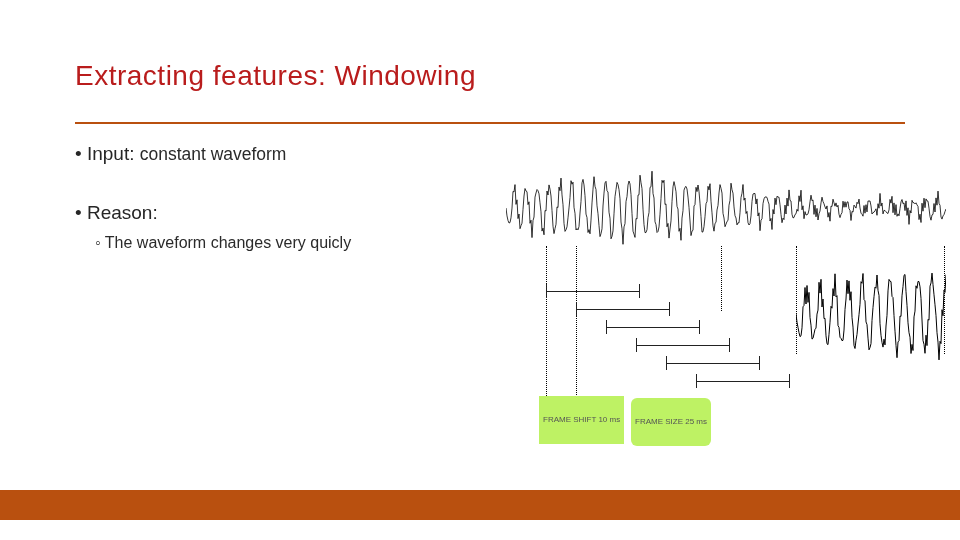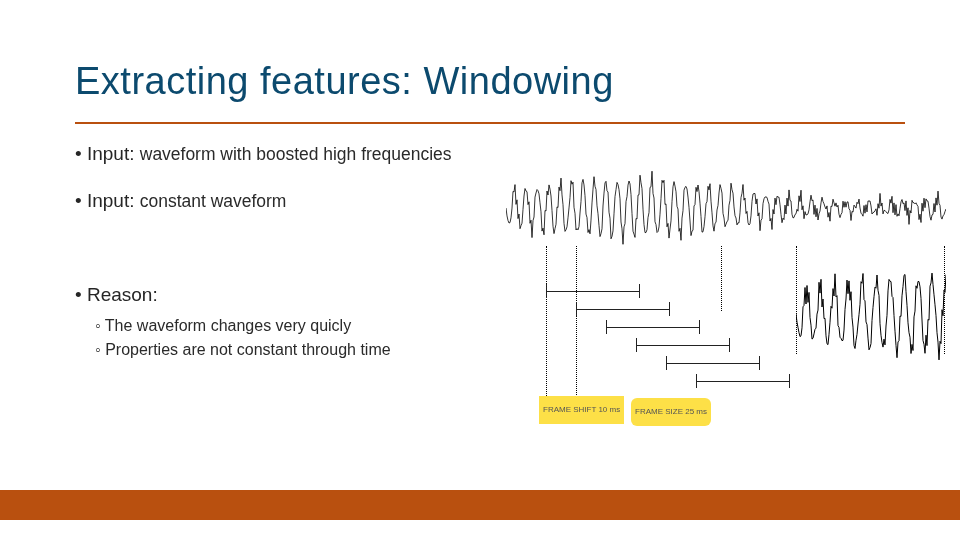--- a/index.html
+++ b/index.html
@@ -18,23 +18,23 @@
     position: relative;
     width: 960px;
     height: 540px;
     box-sizing: border-box;
   }
 
   .title {
     position: absolute;
     left: 75px;
     top: 60px;
-    font-size: 38px;
+    font-size: 28px;
     font-weight: 300;
-    color: #0c4a6e;
+    color: #b91c1c;
     letter-spacing: 0.5px;
   }
   .title-underline {
     position: absolute;
     left: 75px;
     top: 122px;
     width: 830px;
     height: 2px;
     background: #b9500f;
   }
@@ -59,21 +59,21 @@
   .li1 .hdr {
     font-weight: 500;
     color: #262626;
   }
   .li1 .sub {
     font-weight: 300;
     font-size: 0.92em;
   }
 
   .reason-block {
-    margin-top: 66px;
+    margin-top: 30px;
   }
   .sublist {
     margin-top: 4px;
     padding-left: 20px;
     font-size: 16px;
     font-weight: 300;
   }
   .sublist .row::before {
     content: "◦ ";
     color: #262626;
@@ -117,54 +117,49 @@
   
   .vdotted {
     position: absolute;
     width: 0;
     border-left: 1px dotted #000;
   }
 
   
   .framelabel {
     position: absolute;
-    background: #fde047;
+    background: #bef264;
     font-size: 8px;
     line-height: 1.05;
-    padding: 10px 4px;
+    padding: 20px 4px;
     color: #555;
     text-align: center;
     white-space: nowrap;
   }
 </style>
 </head>
 <body>
 
 <div class="slide">
 
   <div class="title">Extracting features: Windowing</div>
   <div class="title-underline"></div>
 
   <div class="content">
 
-    <div class="li1">
-      <span class="bullet"></span><span class="hdr">Input:</span>
-      <span class="sub">waveform with boosted high frequencies</span>
-    </div>
 
     <div class="li1">
       <span class="bullet"></span><span class="hdr">Input:</span>
       <span class="sub">constant waveform</span>
     </div>
 
     <div class="li1 reason-block">
       <span class="bullet"></span><span class="hdr">Reason:</span>
       <div class="sublist">
         <div class="row">The waveform changes very quicly</div>
-        <div class="row">Properties are not constant through time</div>
       </div>
     </div>
 
   </div>
 
   <div class="figure">
 
     <svg viewBox="0 0 440 80" width="440" height="80" style="position:absolute; left:0; top:0;" preserveAspectRatio="none">
       <rect x="0" y="0" width="440" height="80" fill="none"></rect>
       <path id="wf1" fill="none" stroke="#000" stroke-width="0.8" d="M 0 40 L 1 47.9 L 2 52.5 L 3 55.0 L 4 54.6 L 5 49.8 L 6 40.1 L 7 23.4 L 8 24.0 L 9 16.6 L 10 36.4 L 11 31.8 L 12 50.6 L 13 46.0 L 14 60.7 L 15 57.6 L 16 55.2 L 17 41.4 L 18 28.0 L 19 20.5 L 20 23.0 L 21 23.7 L 22 36.6 L 23 33.8 L 24 55.3 L 25 52.2 L 26 69.6 L 27 52.6 L 28 49.0 L 29 29.1 L 30 25.0 L 31 21.5 L 32 22.7 L 33 25.8 L 34 34.8 L 35 43.8 L 36 63.1 L 37 60.1 L 38 66.8 L 39 42.5 L 40 43.0 L 41 23.0 L 42 27.0 L 43 16.9 L 44 21.2 L 45 28.0 L 46 42.5 L 47 58.2 L 48 65.6 L 49 60.7 L 50 56.3 L 51 38.9 L 52 39.5 L 53 19.1 L 54 22.7 L 55 10.1 L 56 26.9 L 57 36.7 L 58 55.4 L 59 63.4 L 60 61.8 L 61 58.8 L 62 49.8 L 63 39.9 L 64 29.6 L 65 12.7 L 66 16.2 L 67 14.2 L 68 39.3 L 69 45.3 L 70 62.0 L 71 60.6 L 72 61.9 L 73 58.5 L 74 45.0 L 75 33.5 L 76 14.8 L 77 11.4 L 78 16.9 L 79 27.7 L 80 46.1 L 81 49.6 L 82 64.5 L 83 61.6 L 84 65.8 L 85 52.1 L 86 34.9 L 87 21.2 L 88 8.7 L 89 18.3 L 90 21.5 L 91 37.8 L 92 45.7 L 93 57.6 L 94 68.6 L 95 65.6 L 96 60.8 L 97 38.0 L 98 25.1 L 99 14.9 L 100 13.3 L 101 22.8 L 102 24.0 L 103 44.2 L 104 50.2 L 105 70.8 L 106 68.3 L 107 62.9 L 108 45.8 L 109 28.6 L 110 21.6 L 111 14.4 L 112 16.5 L 113 21.6 L 114 30.8 L 115 54.0 L 116 60.8 L 117 76.3 L 118 58.9 L 119 55.6 L 120 33.5 L 121 28.6 L 122 17.1 L 123 13.0 L 124 15.9 L 125 26.5 L 126 45.5 L 127 63.2 L 128 66.2 L 129 69.4 L 130 50.5 L 131 51.0 L 132 27.1 L 133 26.8 L 134 7.2 L 135 14.7 L 136 20.6 L 137 41.2 L 138 56.6 L 139 64.6 L 140 64.5 L 141 61.7 L 142 49.6 L 143 44.5 L 144 19.4 L 145 18.8 L 146 3.2 L 147 25.5 L 148 30.0 L 149 53.8 L 150 56.6 L 151 64.5 L 152 63.5 L 153 58.9 L 154 46.2 L 155 30.5 L 156 12.3 L 157 14.7 L 158 12.3 L 159 36.5 L 160 35.9 L 161 58.8 L 162 55.4 L 163 70.1 L 164 61.0 L 165 52.9 L 166 33.6 L 167 18.8 L 168 13.6 L 169 18.1 L 170 23.7 L 171 38.4 L 172 41.1 L 173 63.3 L 174 60.3 L 175 72.3 L 176 50.1 L 177 42.6 L 178 22.2 L 179 19.3 L 180 18.4 L 181 21.0 L 182 29.1 L 183 39.4 L 184 53.0 L 185 67.6 L 186 63.1 L 187 62.3 L 188 38.0 L 189 36.5 L 190 19.3 L 191 23.6 L 192 17.0 L 193 23.5 L 194 35.2 L 195 48.5 L 196 64.1 L 197 63.8 L 198 58.6 L 199 48.7 L 200 35.7 L 201 33.6 L 202 18.3 L 203 21.9 L 204 15.7 L 205 33.2 L 206 44.8 L 207 57.8 L 208 63.2 L 209 55.3 L 210 54.4 L 211 42.0 L 212 37.5 L 213 25.0 L 214 16.6 L 215 20.3 L 216 25.1 L 217 45.4 L 218 50.0 L 219 58.7 L 220 56.2 L 221 53.4 L 222 52.5 L 223 37.2 L 224 32.4 L 225 15.2 L 226 21.7 L 227 25.2 L 228 38.9 L 229 47.7 L 230 50.0 L 231 56.9 L 232 54.8 L 233 54.9 L 234 44.8 L 235 29.5 L 236 25.2 L 237 16.5 L 238 32.2 L 239 30.0 L 240 45.5 L 241 43.4 L 242 54.7 L 243 57.0 L 244 55.6 L 245 47.9 L 246 33.4 L 247 26.0 L 248 25.5 L 249 25.5 L 250 36.0 L 251 30.9 L 252 48.0 L 253 44.8 L 254 62.7 L 255 52.1 L 256 50.9 L 257 35.6 L 258 30.8 L 259 29.0 L 260 28.9 L 261 29.4 L 262 33.3 L 263 36.1 L 264 53.0 L 265 50.4 L 266 61.5 L 267 41.5 L 268 46.0 L 269 30.1 L 270 36.7 L 271 28.2 L 272 29.1 L 273 29.2 L 274 36.7 L 275 46.5 L 276 54.7 L 277 50.1 L 278 51.6 L 279 37.1 L 280 46.0 L 281 30.1 L 282 38.1 L 283 21.9 L 284 32.4 L 285 33.0 L 286 46.3 L 287 49.9 L 288 49.5 L 289 46.5 L 290 45.8 L 291 41.3 L 292 43.2 L 293 27.8 L 294 33.5 L 295 22.2 L 296 41.8 L 297 37.8 L 298 50.7 L 299 43.6 L 300 47.0 L 301 46.7 L 302 45.9 L 303 41.8 L 304 33.8 L 305 27.2 L 306 32.8 L 307 31.9 L 308 46.4 L 309 37.1 L 310 48.8 L 311 40.4 L 312 52.0 L 313 45.7 L 314 43.0 L 315 34.9 L 316 29.2 L 317 33.5 L 318 35.8 L 319 38.9 L 320 41.0 L 321 37.9 L 322 49.2 L 323 44.5 L 324 53.2 L 325 38.1 L 326 38.5 L 327 31.2 L 328 34.8 L 329 38.2 L 330 34.9 L 331 39.0 L 332 37.3 L 333 46.3 L 334 49.6 L 335 46.4 L 336 44.7 L 337 33.2 L 338 39.3 L 339 33.7 L 340 39.2 L 341 34.1 L 342 33.8 L 343 40.8 L 344 42.2 L 345 52.5 L 346 43.4 L 347 44.1 L 348 37.1 L 349 38.5 L 350 40.1 L 351 34.3 L 352 35.7 L 353 31.1 L 354 40.0 L 355 45.2 L 356 46.2 L 357 48.2 L 358 37.5 L 359 45.2 L 360 36.7 L 361 43.9 L 362 32.9 L 363 33.2 L 364 32.9 L 365 37.9 L 366 46.0 L 367 44.6 L 368 44.2 L 369 42.8 L 370 40.8 L 371 47.3 L 372 35.7 L 373 40.2 L 374 25.4 L 375 38.1 L 376 35.0 L 377 45.9 L 378 42.4 L 379 42.5 L 380 43.7 L 381 45.0 L 382 45.5 L 383 41.9 L 384 31.4 L 385 35.1 L 386 28.3 L 387 44.7 L 388 34.9 L 389 46.9 L 390 36.6 L 391 48.3 L 392 45.9 L 393 47.8 L 394 40.6 L 395 33.9 L 396 31.5 L 397 35.7 L 398 34.9 L 399 42.6 L 400 32.9 L 401 47.4 L 402 39.8 L 403 56.4 L 404 42.5 L 405 45.0 L 406 32.3 L 407 34.7 L 408 34.7 L 409 35.9 L 410 34.8 L 411 36.9 L 412 38.4 L 413 51.6 L 414 46.2 L 415 54.5 L 416 35.2 L 417 43.2 L 418 30.2 L 419 39.7 L 420 30.9 L 421 32.9 L 422 33.2 L 423 40.2 L 424 48.6 L 425 52.2 L 426 46.9 L 427 46.4 L 428 35.5 L 429 44.0 L 430 29.9 L 431 37.2 L 432 23.1 L 433 35.3 L 434 37.3 L 435 49.0 L 436 51.1 L 437 47.9 L 438 46.6 L 439 43.5 L 440 41.0"></path>

